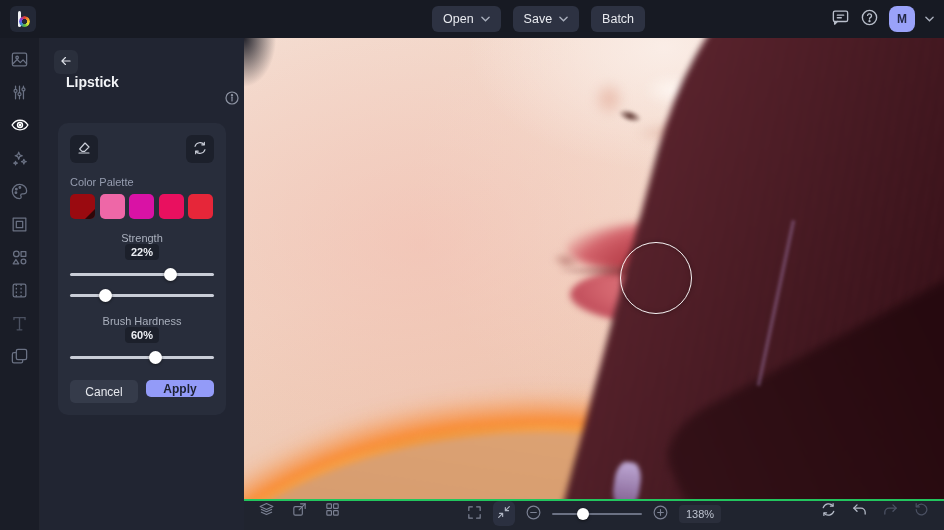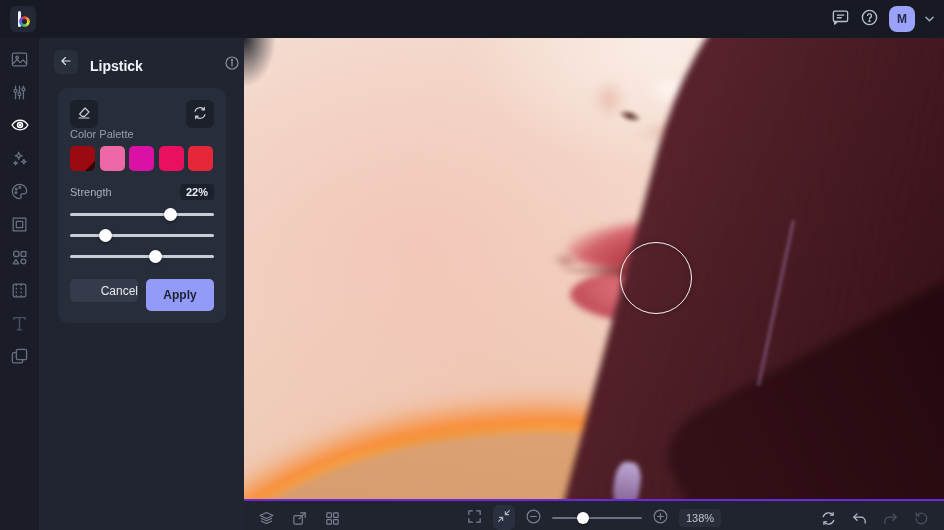--- a/index.html
+++ b/index.html
@@ -36,51 +36,51 @@
   
   .sidebar { width:40px; background:#1a1d27; border-right:1px solid rgba(255,255,255,.04);
     display:flex; flex-direction:column; align-items:center; padding-top:13px; gap:14px; }
   .side-btn { width:22px; height:19px; background:none; border:none; color:#6a7183;
     cursor:pointer; display:flex; align-items:center; justify-content:center; }
   .side-btn.active { color:#ffffff; }
   .side-btn.dim { color:#4b5161; }
 
   
   .panel { width:204px; background:#212532; display:flex; flex-direction:column; }
-  .panel-header { display:flex; align-items:flex-end; padding:12px 4px 10px 14px; }
+  .panel-header { display:flex; align-items:flex-start; padding:12px 4px 10px 14px;flex-direction:column; }
   .back-btn { width:24px; height:24px; border-radius:6px; background:#2a2f3c; border:none;
     color:#dfe2e9; cursor:pointer; display:flex; align-items:center; justify-content:center; }
   .panel-title { font-size:14px; font-weight:bold; color:#f1f3f6; margin-left:12px; }
   .info-btn { margin-left:auto; background:none; border:none; color:#8d93a2; cursor:pointer;
     display:flex; }
   .card { margin:4px 18px; background:#282d3b; border-radius:10px; padding:12px; }
   .tools-row { display:flex; justify-content:space-between; }
   .tool-btn { width:28px; height:28px; border-radius:6px; background:#1c202b; border:none;
     color:#cdd1db; cursor:pointer; display:flex; align-items:center; justify-content:center; }
-  .cp-label { font-size:11px; color:#969db0; }
+  .cp-label { font-size:11px; color:#969db0; margin-top:13px; }
   .swatches { display:flex; gap:4.5px; margin-top:6px; }
   .swatch { width:25px; height:25px; border-radius:5px; cursor:pointer; position:relative;
     border:none; }
   .swatch.selected::after { content:""; position:absolute; right:0; bottom:0; width:0; height:0;
     border-left:10px solid transparent; border-bottom:10px solid rgba(20,6,8,.8);
     border-bottom-right-radius:5px; }
   .slider-label-row { display:flex; align-items:center; justify-content:space-between;
-    margin-top:13px; }
+    margin-top:13px;flex-direction:column; }
   .slider-label { font-size:11px; color:#a9afbc; }
   .slider-value { font-size:11px; font-weight:bold; color:#eceef3; background:#1c202b;
     border-radius:4px; padding:2px 6px; }
   .slider { position:relative; height:13px; margin-top:8px; cursor:pointer; }
   .slider .track { position:absolute; left:0; right:0; top:5px; height:3px; border-radius:2px;
     background:#c9cdd7; }
   .slider .knob { position:absolute; top:0; width:13px; height:13px; border-radius:50%;
     background:#ffffff; box-shadow:0 1px 3px rgba(0,0,0,.45); cursor:grab; }
   .btn-row { display:flex; gap:8px; margin-top:16px; }
   .btn-cancel { flex:1; height:23px; border:none; border-radius:5px; background:#353b4a;
-    color:#e7e9ee; font-size:12px; cursor:pointer;text-align:right; }
-  .btn-apply { flex:1; height:32px; border:none; border-radius:5px; background:#939bf8;
+    color:#e7e9ee; font-size:12px; cursor:pointer; }
+  .btn-apply { flex:1; height:17px; border:none; border-radius:5px; background:#939bf8;
     color:#1d2130; font-size:12px; font-weight:bold; cursor:pointer; }
 
   
   .workspace { flex:1; display:flex; flex-direction:column; min-width:0; }
   .canvas { position:relative; flex:1; overflow:hidden; background:#14161e; cursor:crosshair; }
   .canvas > div { position:absolute; }
 
   .photo-base { inset:0;
     background:
       radial-gradient(46px 70px at 0 0, rgba(23,25,35,.95), rgba(23,25,35,0) 70%),
@@ -162,22 +162,22 @@
     background:radial-gradient(closest-side, rgba(253,239,231,.6), rgba(253,239,231,0));
     filter:blur(6px); }
   .mole { left:538px; top:220px; width:7px; height:7px; border-radius:50%;
     background:rgba(118,60,48,.5); filter:blur(1px); }
 
   .brush-circle { left:376px; top:204px; width:72px; height:72px; border-radius:50%;
     border:1.6px solid rgba(255,255,255,.95);
     box-shadow:0 0 5px rgba(0,0,0,.3), inset 0 0 5px rgba(0,0,0,.18); }
 
   
-  .toolbar { height:31px; flex:0 0 31px; background:#20242f; border-top:2px solid #6d28d9;
-    display:flex; align-items:flex-end; padding:0 14px; position:relative; }
+  .toolbar { height:31px; flex:0 0 31px; background:#20242f; border-top:2px solid #22c55e;
+    display:flex; align-items:flex-start; padding:0 14px; position:relative; }
   .tbar-icon { background:none; border:none; color:#7c8294; cursor:pointer; display:flex;
     align-items:center; }
   .tbar-left { display:flex; gap:16px; }
   .tbar-center { position:absolute; left:222px; display:flex; align-items:center; gap:10px; }
   .fit-btn { background:#2b3040; border-radius:6px; padding:3px; color:#b0b6c4; }
   .zoom-slider { position:relative; width:90px; height:12px; cursor:pointer; }
   .zoom-slider .track { position:absolute; left:0; right:0; top:5px; height:2px;
     background:#6b7183; border-radius:2px; }
   .zoom-slider .knob { position:absolute; top:0; width:12px; height:12px; border-radius:50%;
     background:#fff; box-shadow:0 1px 3px rgba(0,0,0,.5); cursor:grab; }
@@ -191,20 +191,41 @@
 <body>
 
 <div class="app">
 
   <header class="topbar">
     <div class="logo-tile">
       <div class="logo-stem"></div>
       <div class="logo-ring"></div>
     </div>
 
+    <div class="tb-center">
+      <button class="tb-btn">
+        <span>Open</span>
+        <span class="chev">
+          <svg width="9" height="6" viewBox="0 0 10 6">
+              <polyline points="1,1 5,5 9,1" fill="none" stroke="currentColor" stroke-width="1.5" stroke-linecap="round"></polyline>
+            </svg>
+        </span>
+      </button>
+      <button class="tb-btn">
+        <span>Save</span>
+        <span class="chev">
+          <svg width="9" height="6" viewBox="0 0 10 6">
+              <polyline points="1,1 5,5 9,1" fill="none" stroke="currentColor" stroke-width="1.5" stroke-linecap="round"></polyline>
+            </svg>
+        </span>
+      </button>
+      <button class="tb-btn">
+        <span>Batch</span>
+      </button>
+    </div>
 
     <div class="tb-right">
       <button class="tb-icon-btn">
         <span>
           <svg width="19" height="19" viewBox="0 0 24 24" fill="none" stroke="currentColor" stroke-width="1.7" stroke-linecap="round" stroke-linejoin="round">
             <rect x="3" y="4" width="18" height="13" rx="2"></rect>
               <path d="M8 9h8M8 12.3h5"></path>
               <path d="M8 17l-3.4 3.4V17"></path>
           </svg>
         </span>
@@ -383,20 +404,24 @@
         <div class="slider">
           <div class="track"></div>
           <div class="knob" style="left: calc(70% - 7px);"></div>
         </div>
 
         <div class="slider">
           <div class="track"></div>
           <div class="knob" style="left: calc(25% - 7px);"></div>
         </div>
 
+        <div class="slider-label-row">
+          <span class="slider-label">Brush Hardness</span>
+          <span class="slider-value">60%</span>
+        </div>
         <div class="slider">
           <div class="track"></div>
           <div class="knob" style="left: calc(60% - 7px);"></div>
         </div>
 
         <div class="btn-row">
           <button class="btn-cancel">Cancel</button>
           <button class="btn-apply">Apply</button>
         </div>
       </div>

